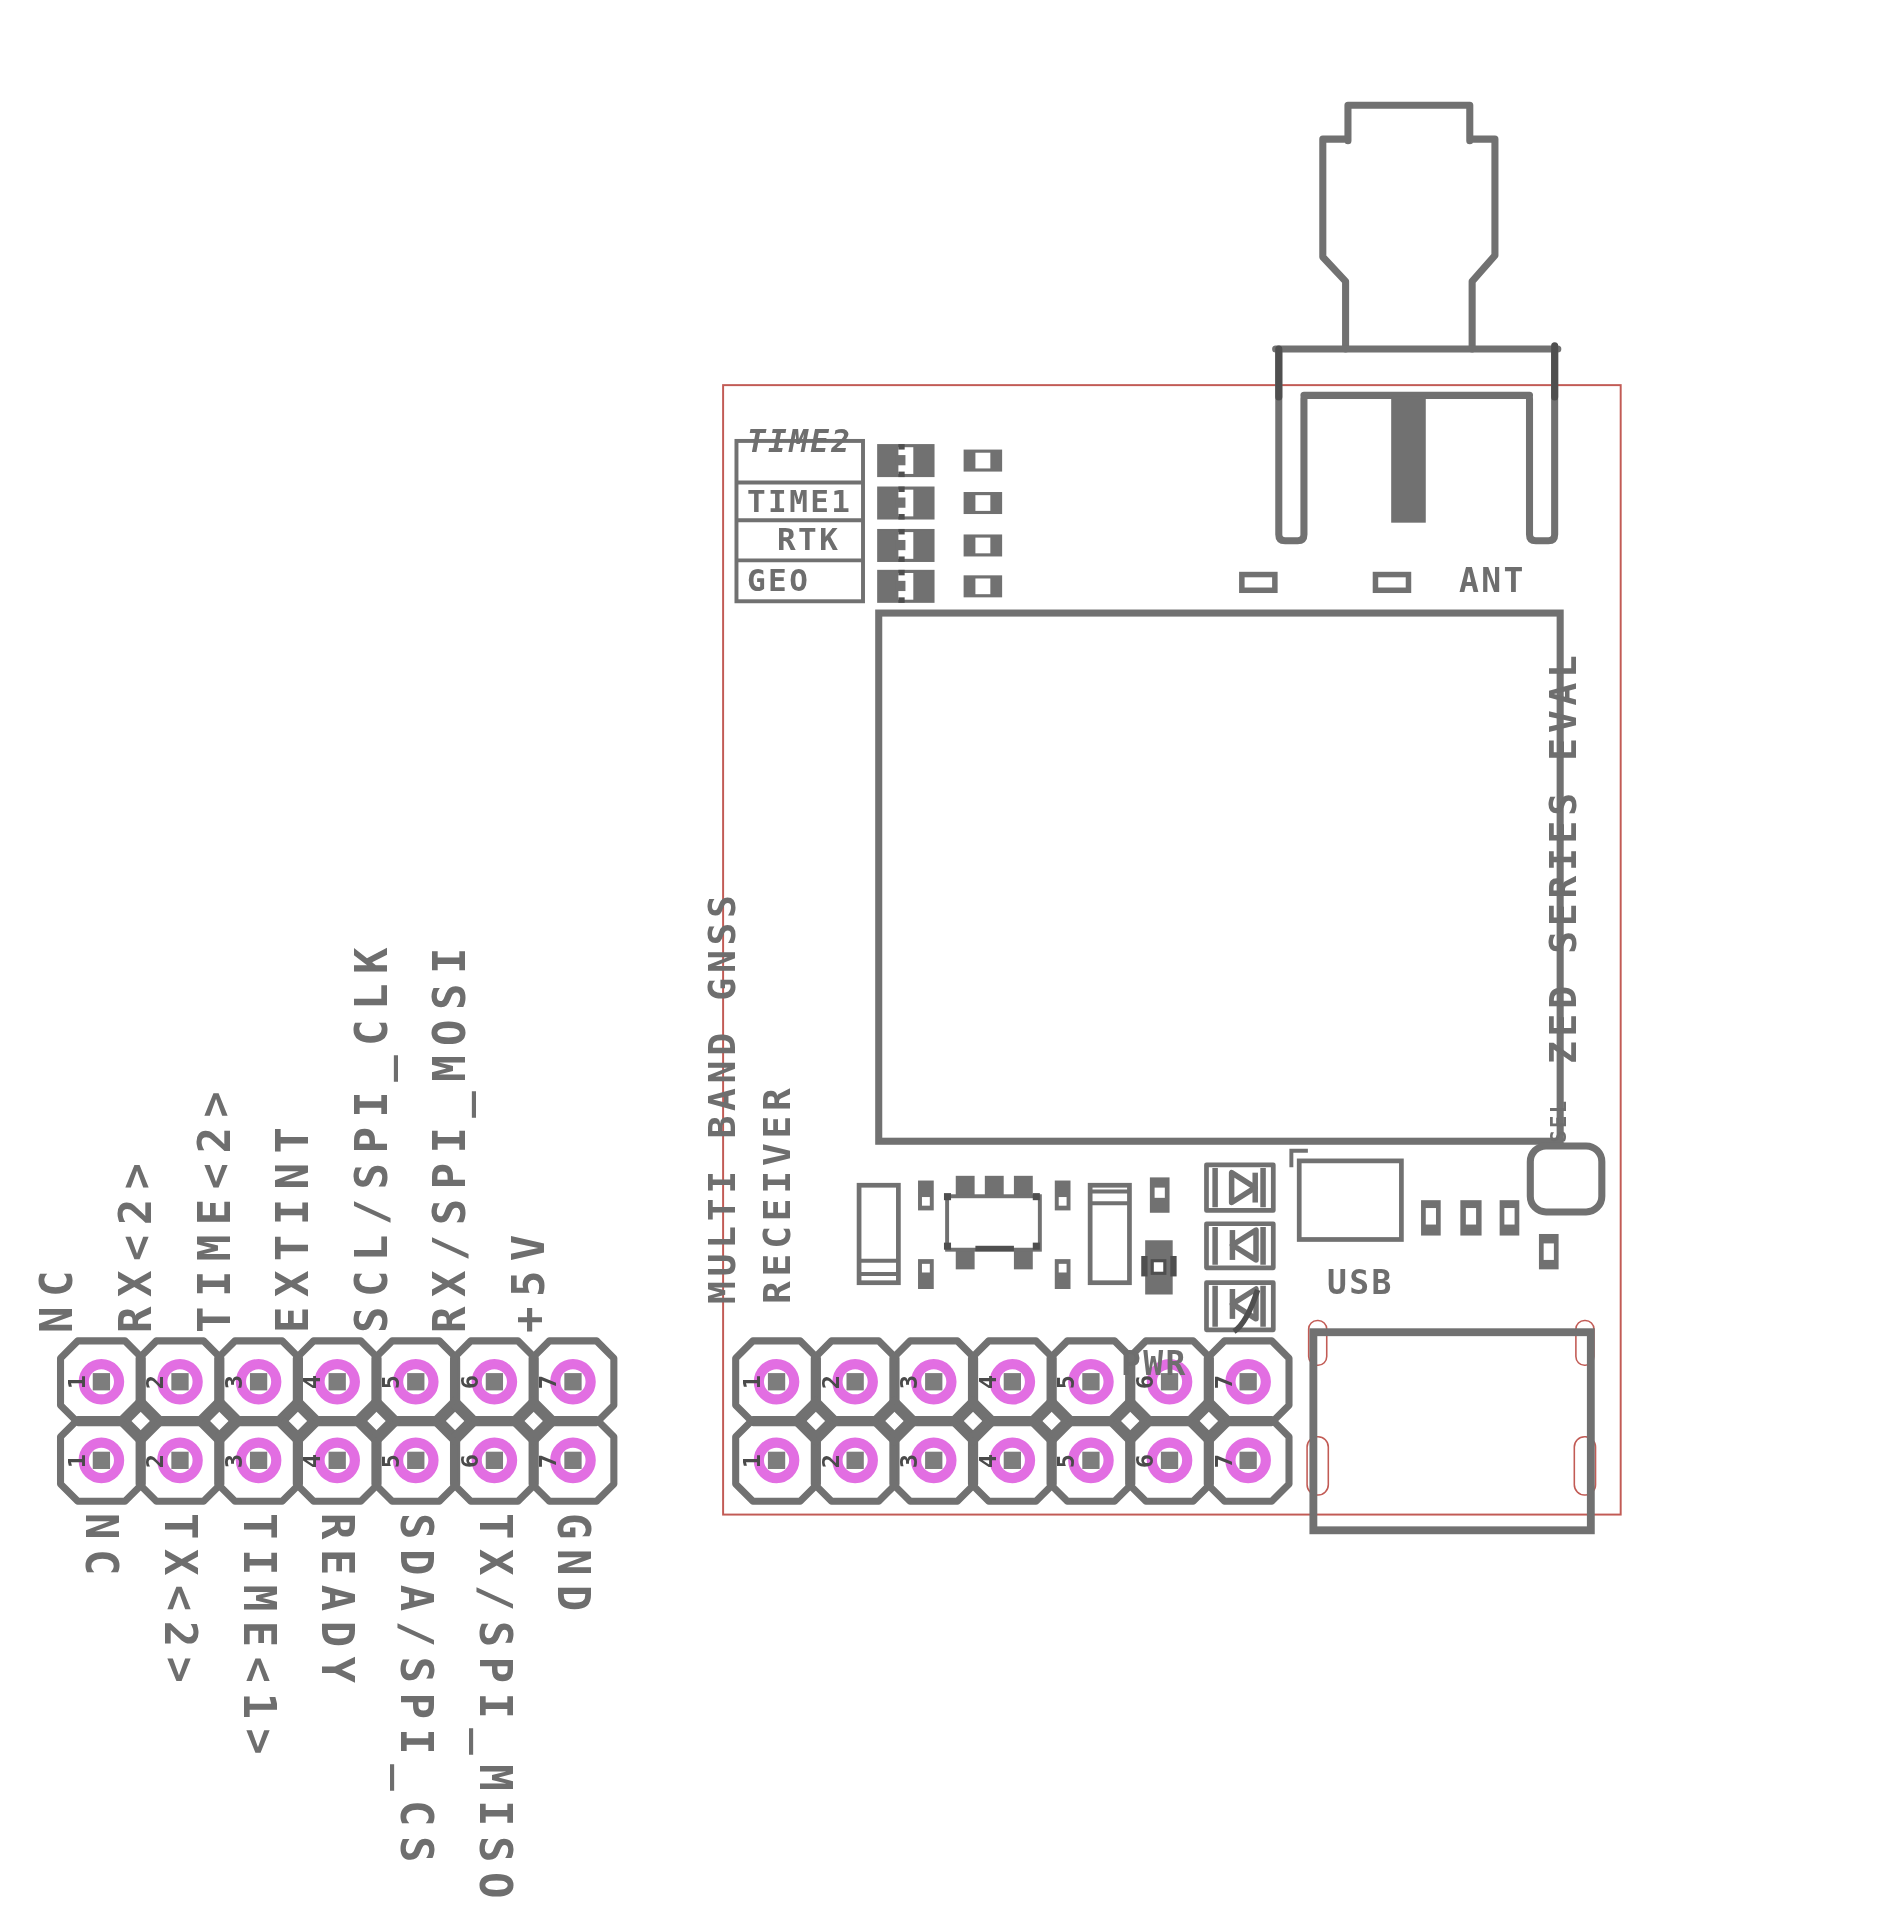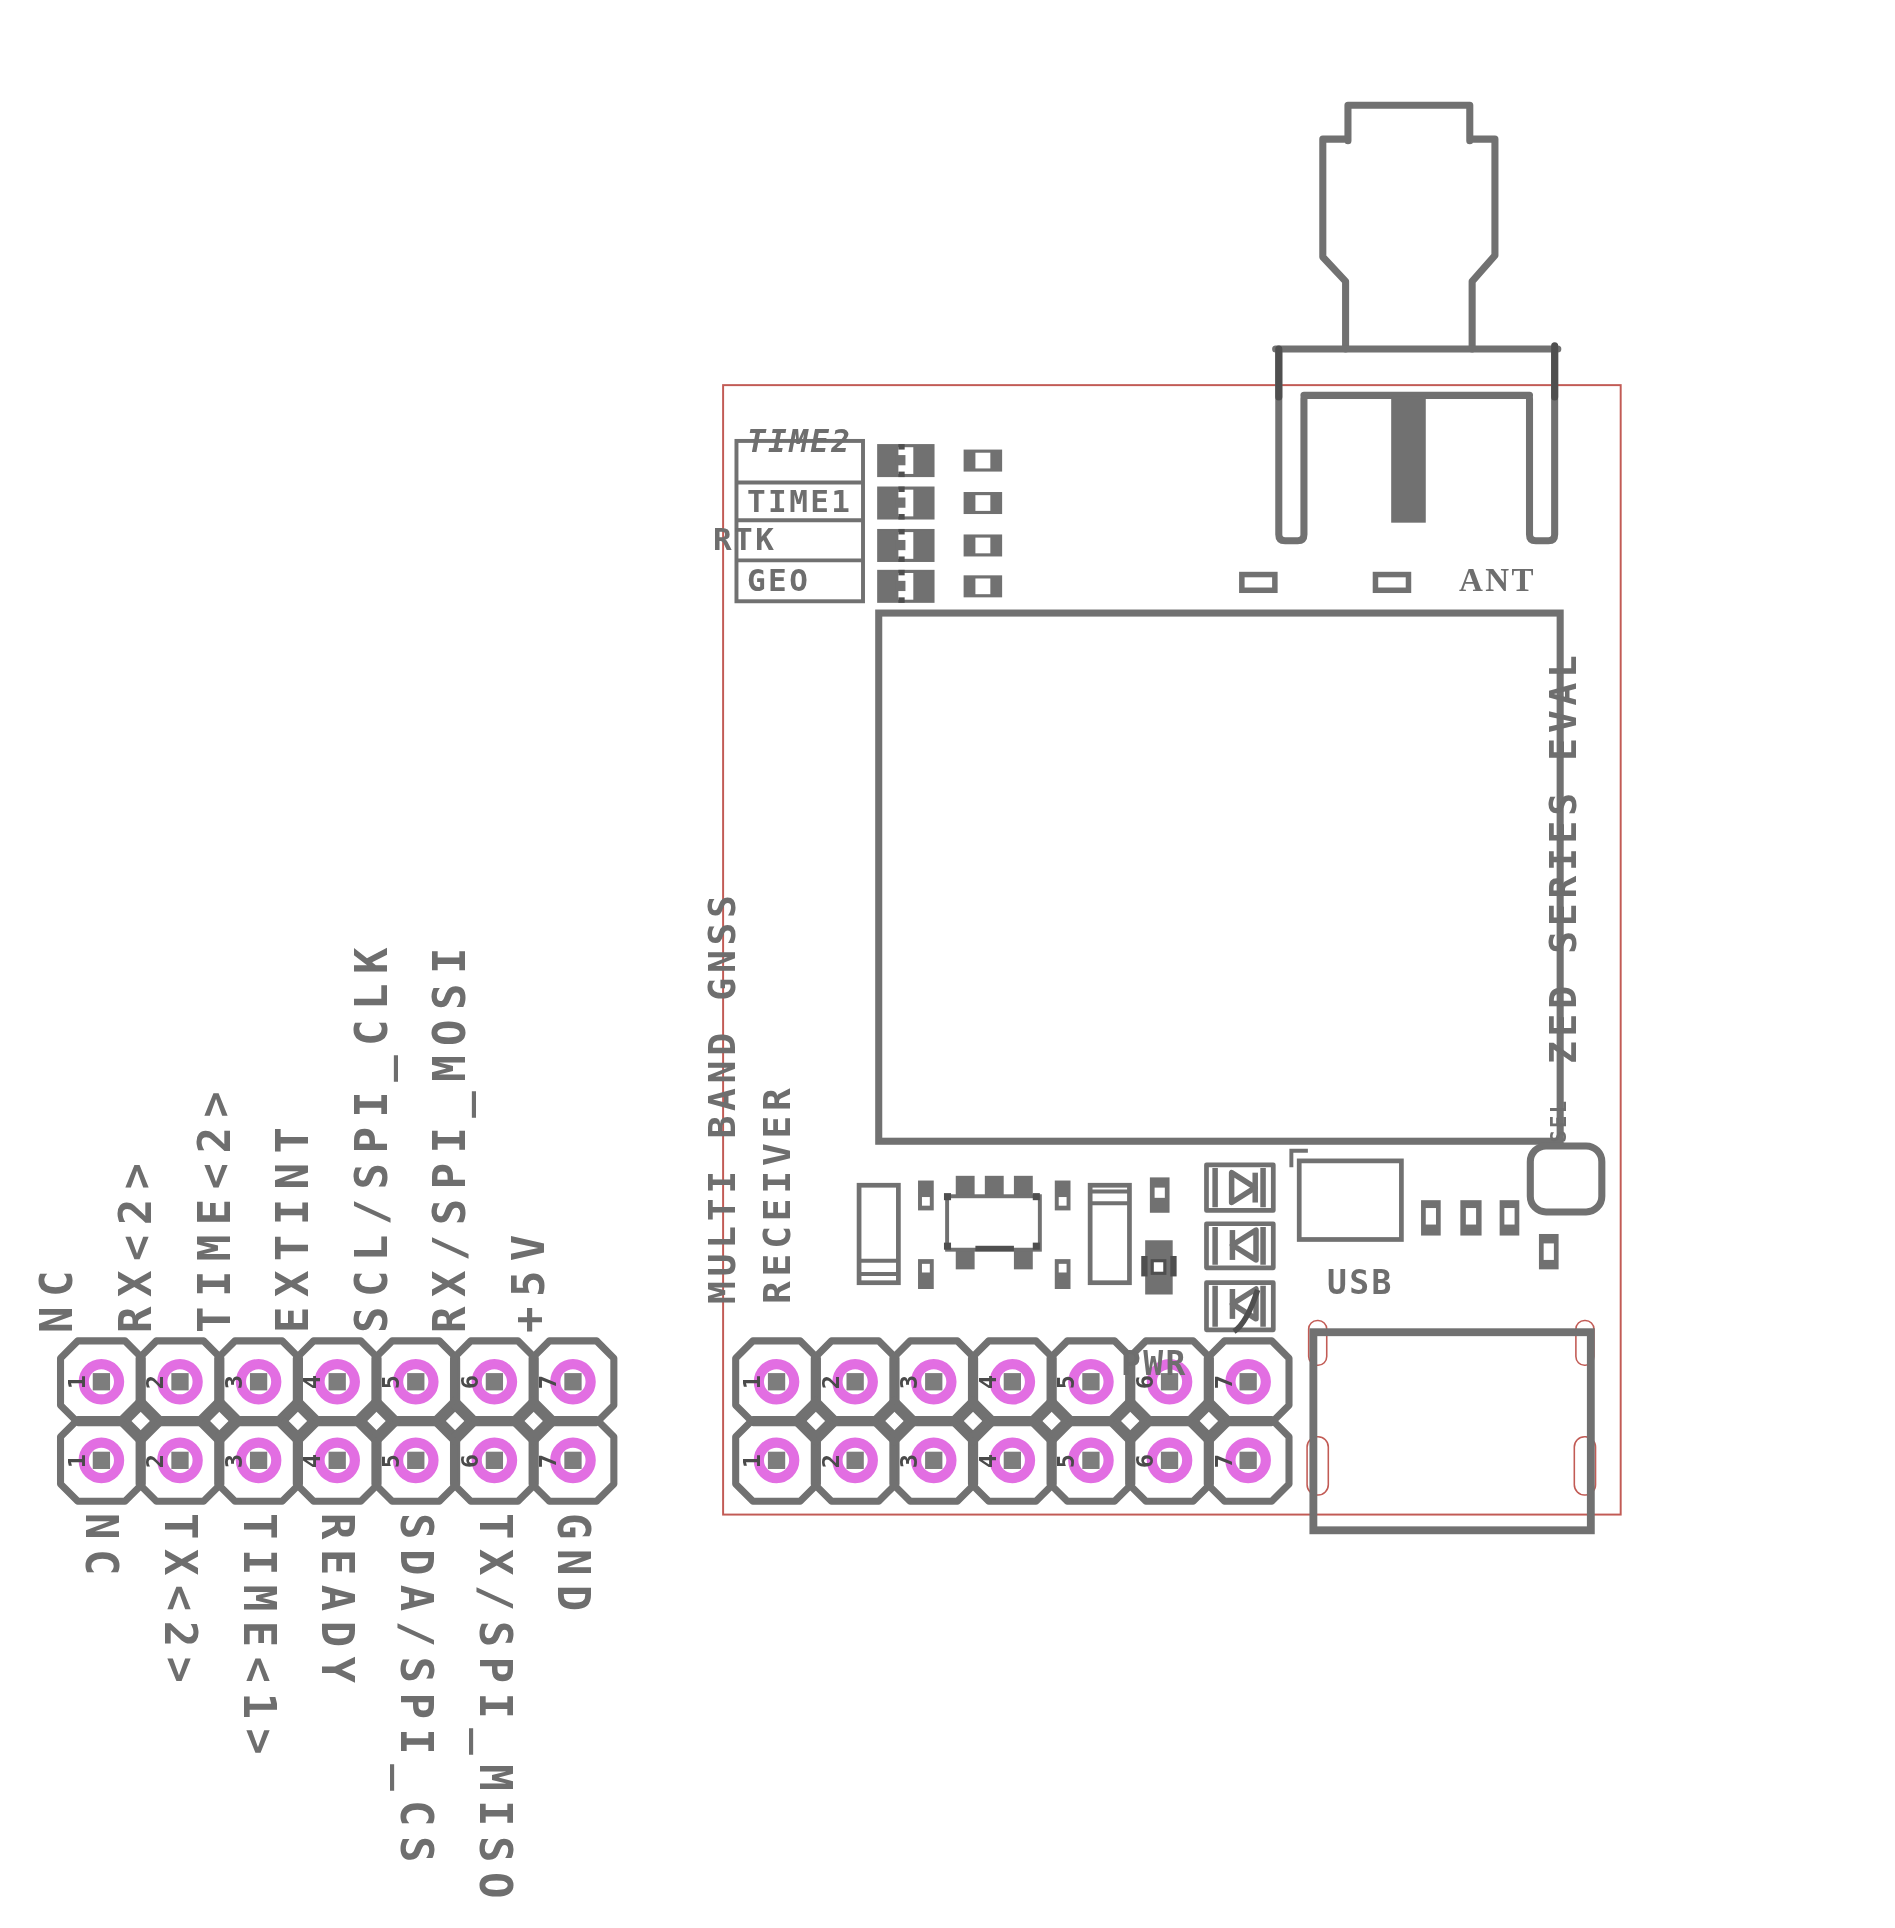--- a/index.html
+++ b/index.html
@@ -317,21 +317,21 @@
           <circle cx="1488" cy="1858" r="22.5" fill="none" stroke="#e26ee2" stroke-width="13"></circle>
           <rect x="1477" y="1847" width="22" height="22" fill="#7d7d7d"></rect>
           <circle cx="1588" cy="1758" r="22.5" fill="none" stroke="#e26ee2" stroke-width="13"></circle>
           <rect x="1577" y="1747" width="22" height="22" fill="#7d7d7d"></rect>
           <circle cx="1588" cy="1858" r="22.5" fill="none" stroke="#e26ee2" stroke-width="13"></circle>
           <rect x="1577" y="1847" width="22" height="22" fill="#7d7d7d"></rect>
         </g>
       </g>
   </svg>
 
-  <div class="txt plain-label" style="left:1459px;top:563px;font-family:Liberation Serif, serif;">ANT</div>
+  <div class="txt plain-label" style="left:1459px;top:563px;">ANT</div>
   <div class="txt plain-label" style="left:1327px;top:1265px;">USB</div>
   <div class="txt plain-label" style="left:1121px;top:1306px;margin-top:40px;">PWR</div>
   <div class="txt silk-up" style="left:741px;top:1266px;">MULTI BAND GNSS</div>
   <div class="txt silk-up" style="left:796px;top:1266px;">RECEIVER</div>
   <div class="txt silk-up" style="left:1582px;top:1026px;">ZED SERIES EVAL</div>
   <div class="txt sel-up" style="left:1572px;top:1119px;">SEL</div>
 
   <div id="gen-labels">
       <div class="txt rot-up" style="left: 79px; top: 1289px;">NC</div>
       <div class="txt rot-up" style="left: 158px; top: 1289px;">RX&lt;2&gt;</div>
@@ -370,17 +370,17 @@
       <div class="txt pin-digit" style="left: 1237px; top: 1368px;">7</div>
       <div class="txt pin-digit" style="left: 765px; top: 1447px;">1</div>
       <div class="txt pin-digit" style="left: 844px; top: 1447px;">2</div>
       <div class="txt pin-digit" style="left: 922px; top: 1447px;">3</div>
       <div class="txt pin-digit" style="left: 1001px; top: 1447px;">4</div>
       <div class="txt pin-digit" style="left: 1079px; top: 1447px;">5</div>
       <div class="txt pin-digit" style="left: 1158px; top: 1447px;">6</div>
       <div class="txt pin-digit" style="left: 1237px; top: 1447px;">7</div>
       <div class="txt led-label" style="left: 747px; top: 426px; font-style: italic;">TIME2</div>
       <div class="txt led-label" style="left: 747px; top: 486px;">TIME1</div>
-      <div class="txt led-label" style="left: 713px; top: 524px;">RTK</div>
+      <div class="txt led-label" style="left: 777px; top: 524px;">RTK</div>
       <div class="txt led-label" style="left: 747px; top: 565px;">GEO</div>
     </div>
 </div>
 
 
 </body></html>

